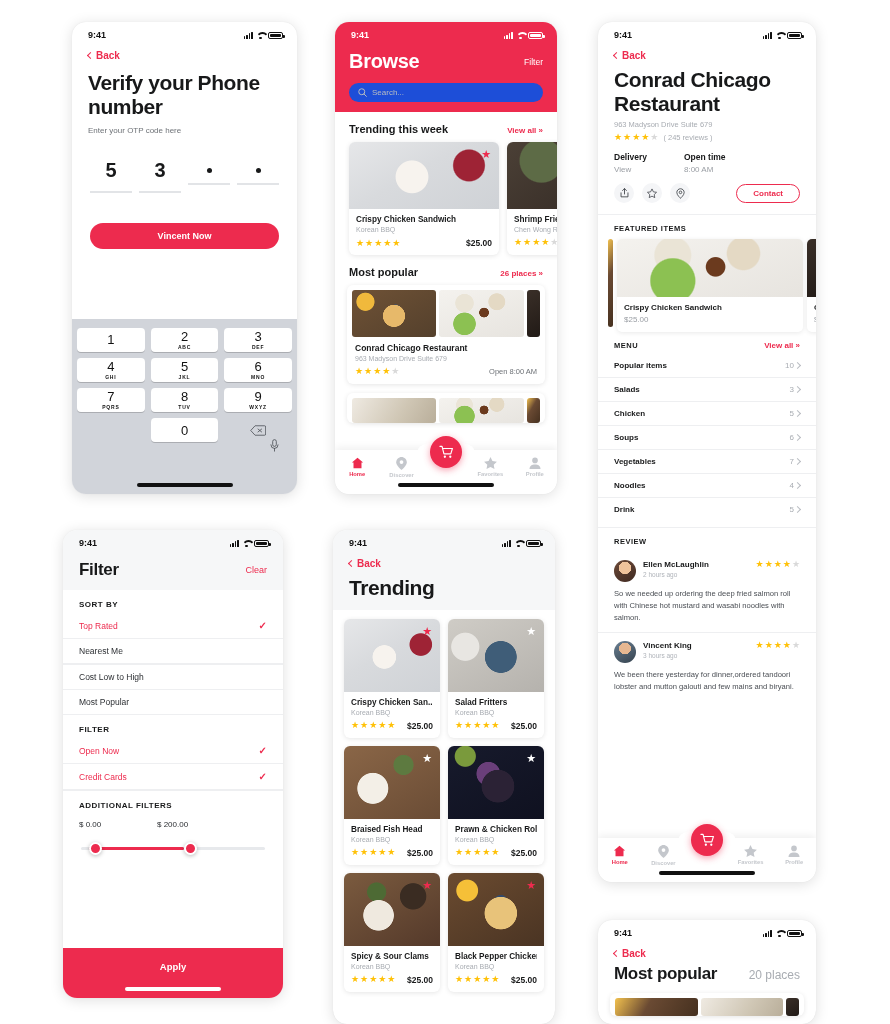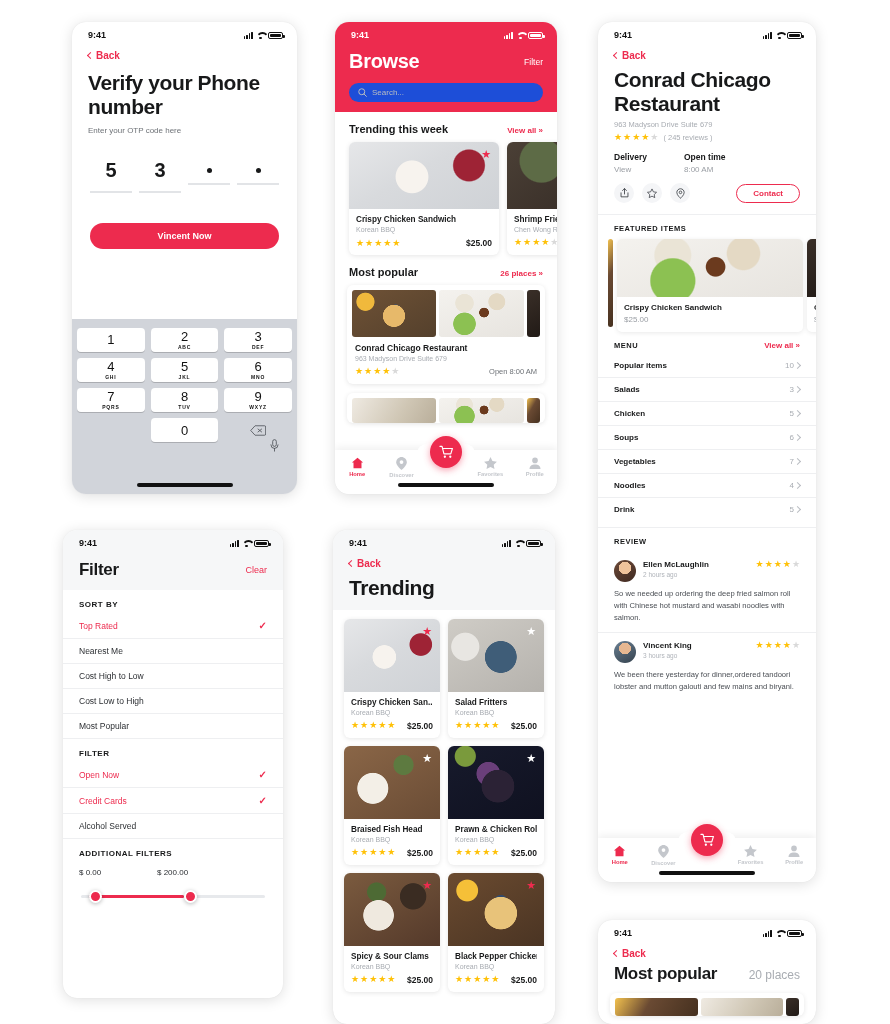--- a/index.html
+++ b/index.html
@@ -799,23 +799,20 @@
     <div>
       <div class="f-row sel">
         <span>Top Rated</span>
         <span class="check">✓</span>
       </div>
       <div class="divider"></div>
       <div class="f-row">
         <span>Nearest Me</span>
       </div>
       <div class="divider"></div>
-      <div class="f-row">
-        <span>Cost High to Low</span>
-      </div>
       <div class="divider"></div>
       <div class="f-row">
         <span>Cost Low to High</span>
       </div>
       <div class="divider"></div>
       <div class="f-row">
         <span>Most Popular</span>
       </div>
     </div>
 
@@ -825,38 +822,39 @@
       <div class="f-row sel">
         <span>Open Now</span>
         <span class="check">✓</span>
       </div>
       <div class="divider"></div>
       <div class="f-row sel">
         <span>Credit Cards</span>
         <span class="check">✓</span>
       </div>
       <div class="divider"></div>
-      <div class="f-row">
-        <span>Alcohol Served</span>
-      </div>
     </div>
 
     <div class="divider"></div>
     <div class="f-group-label">ADDITIONAL FILTERS</div>
     <div class="price-row">
       <span>$ 0.00</span>
       <span>$ 200.00</span>
     </div>
     <div class="slider">
       <div class="s-track"></div>
       <div class="s-fill"></div>
       <div class="s-knob" style="left:8px"></div>
       <div class="s-knob" style="left:103px"></div>
     </div>
 
+    <div class="apply-btn">
+      <span>Apply</span>
+      <div class="home-ind white"></div>
+    </div>
   </div>
 
   <div class="phone" id="p5">
     <div class="t-head">
       <div class="statusbar">
         <span>9:41</span>
         <span class="sb-icons">
           <span class="bars">
               <i></i>
               <i></i>

